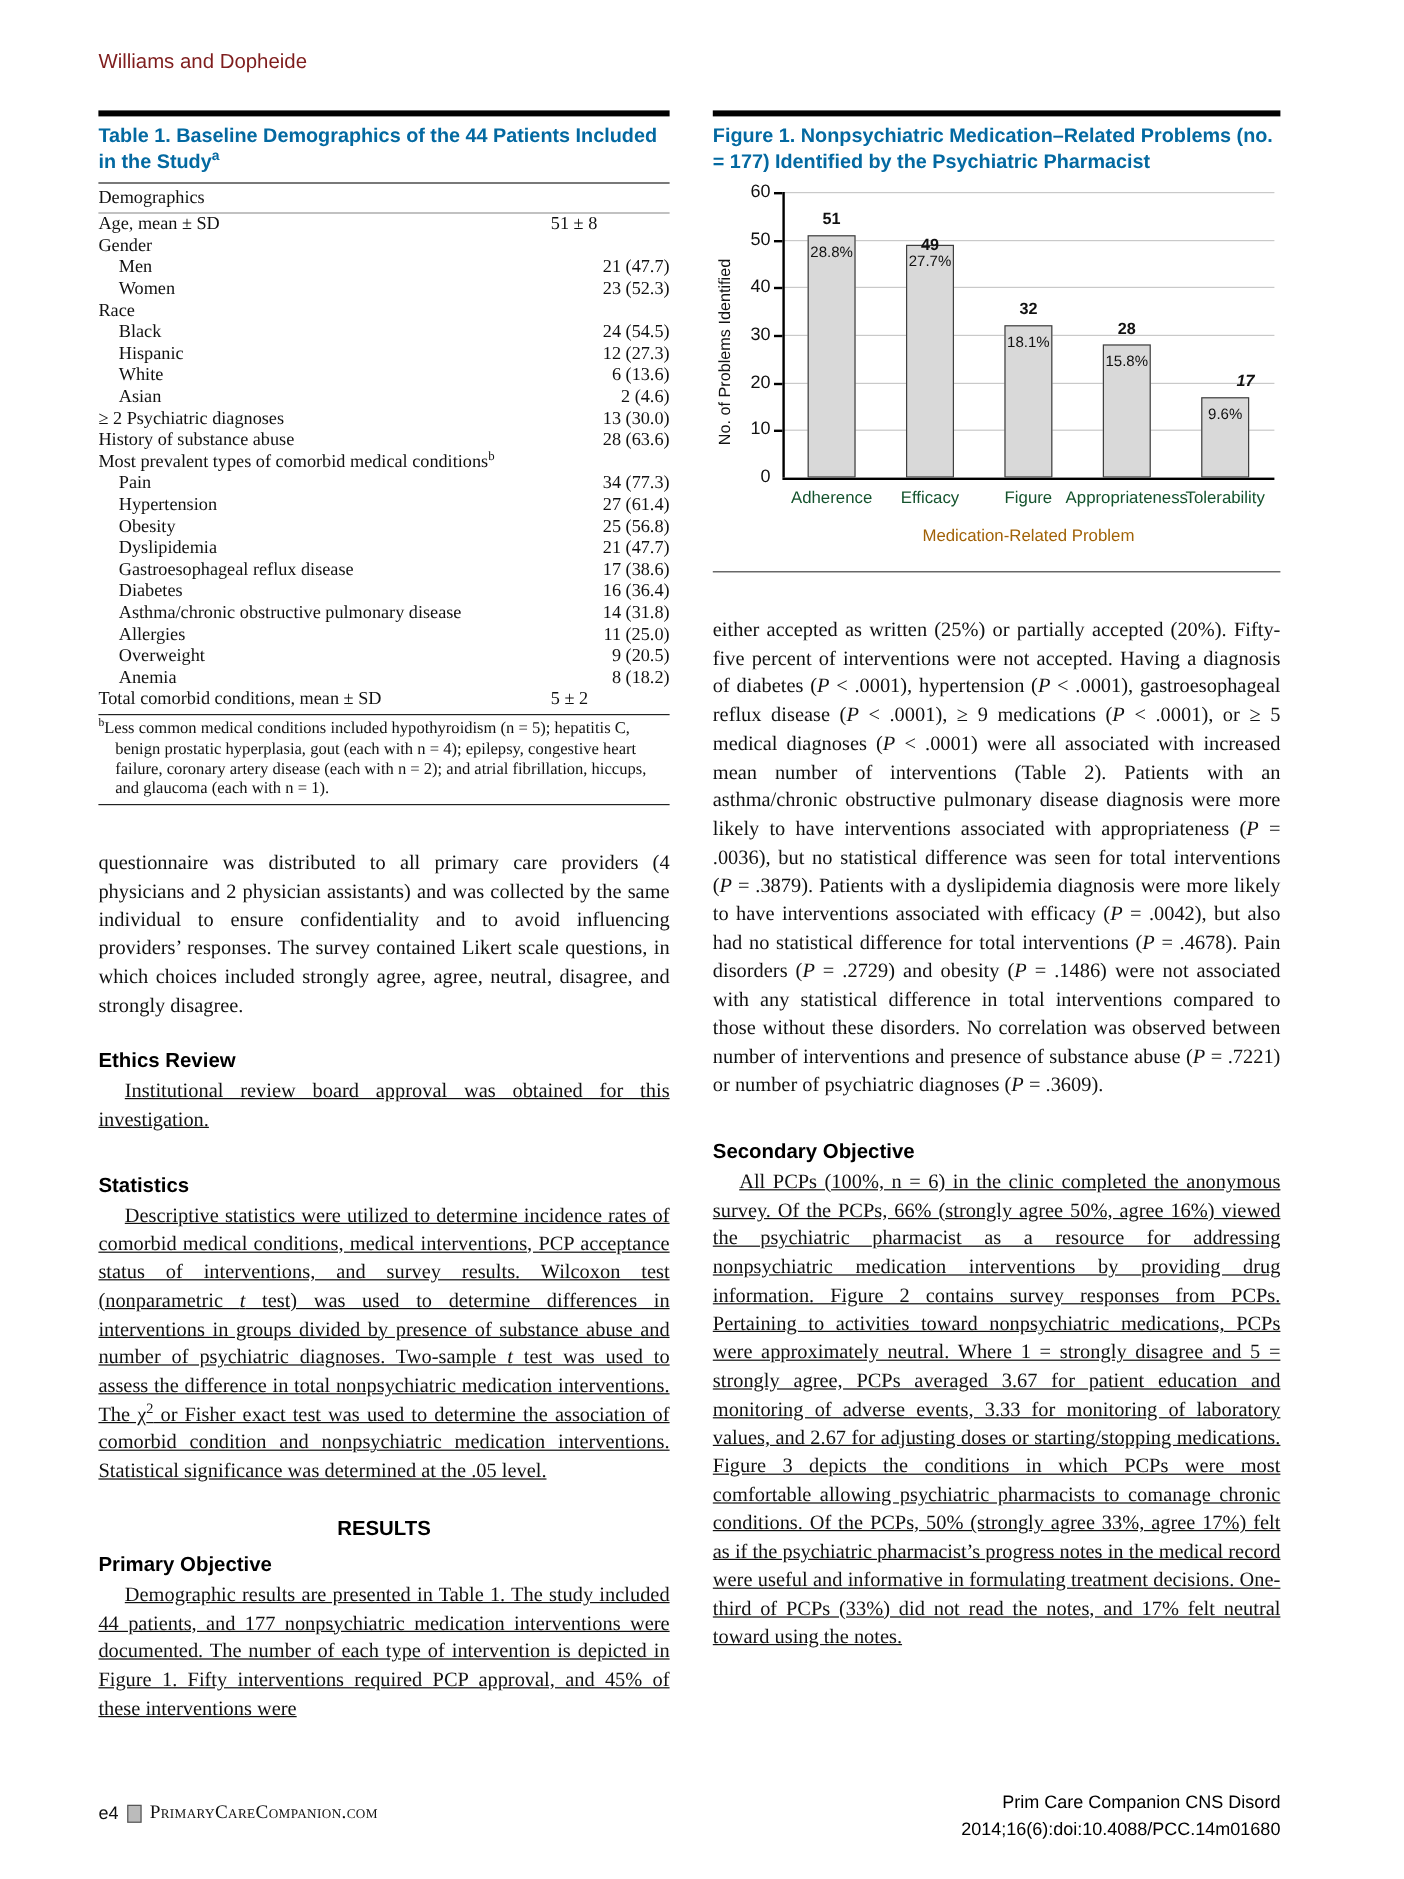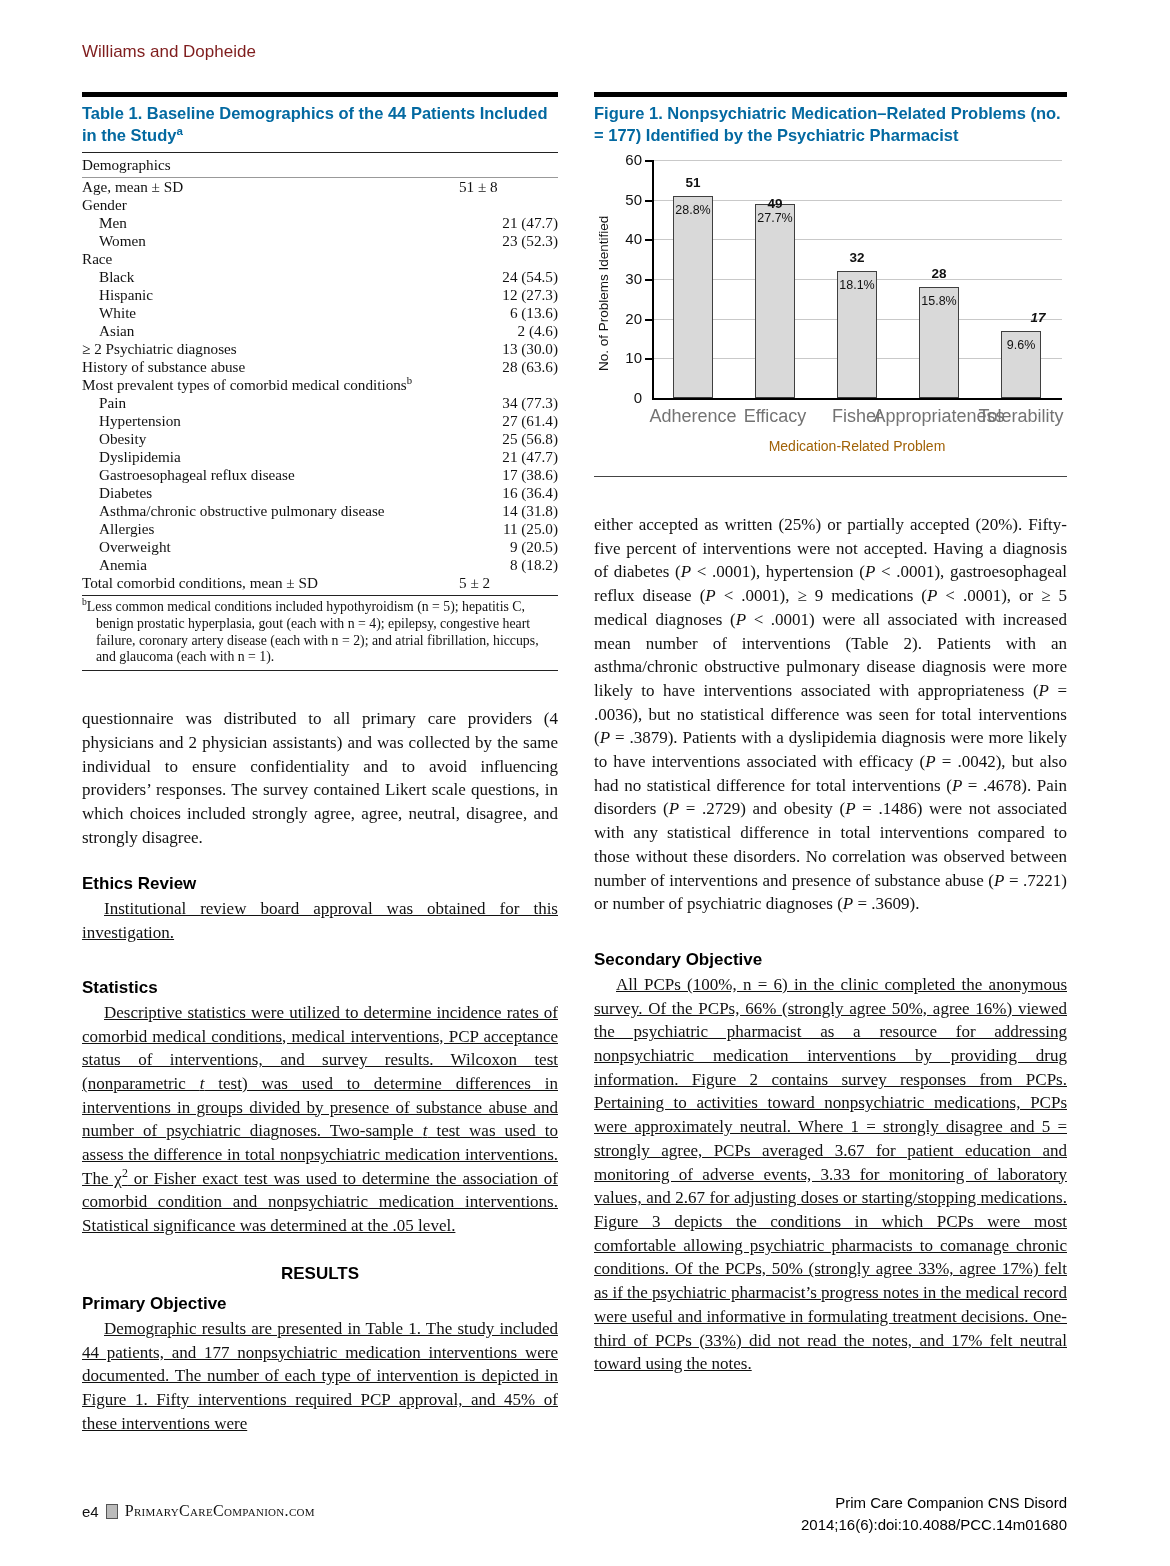--- a/index.html
+++ b/index.html
@@ -78,21 +78,21 @@
   .figure-bottom-rule{border-top:1px solid #444;margin-top:10px;}
   .grid-line{position:absolute;height:0;border-top:1px solid #c9c9c9;}
   .y-axis{position:absolute;width:0;border-left:2px solid #000;}
   .x-axis{position:absolute;height:0;border-top:2px solid #000;}
   .y-tick{position:absolute;width:7px;border-top:2px solid #000;}
   .y-tick-label{position:absolute;width:34px;text-align:right;
     font-size:15px;color:#111;}
   .bar{position:absolute;background:#d9d9d9;border:1.5px solid #3f3f3f;box-sizing:border-box;}
   .bar-value-label{position:absolute;text-align:center;font-size:13.5px;font-weight:bold;color:#111;}
   .bar-pct-label{position:absolute;text-align:center;font-size:12.5px;color:#111;}
-  .x-tick-label{position:absolute;text-align:center;font-size:18px;color:#737373;white-space:nowrap;}
+  .x-tick-label{position:absolute;text-align:center;font-size:14px;color:#14532d;white-space:nowrap;}
   .x-axis-title{position:absolute;text-align:center;font-size:14px;color:#a16207;}
   .y-axis-title{position:absolute;font-size:13.5px;color:#111;
     transform:rotate(-90deg);transform-origin:left top;white-space:nowrap;}
 
   
   .footer-left{
     position:absolute;left:82px;top:1502px;
     display:flex;align-items:center;gap:7px;
     font-size:15px;
   }
@@ -275,21 +275,21 @@
             <div class="bar-value-label" style="left: 69px; top: 20.7px; width: 60px;">51</div>
             <div class="bar-pct-label" style="left: 69px; top: 48.7px; width: 60px;">28.8%</div>
             <div class="x-tick-label" style="left: 29px; top: 252px; width: 140px;">Adherence</div>
             <div class="bar" style="left: 161px; top: 49.6333px; width: 40px; height: 194.367px; background: rgb(217, 217, 217); border-color: rgb(63, 63, 63);"></div>
             <div class="bar-value-label" style="left: 151px; top: 42px; width: 60px;">49</div>
             <div class="bar-pct-label" style="left: 151px; top: 56.6333px; width: 60px;">27.7%</div>
             <div class="x-tick-label" style="left: 111px; top: 252px; width: 140px;">Efficacy</div>
             <div class="bar" style="left: 243px; top: 117.067px; width: 40px; height: 126.933px; background: rgb(217, 217, 217); border-color: rgb(63, 63, 63);"></div>
             <div class="bar-value-label" style="left: 233px; top: 96.0667px; width: 60px;">32</div>
             <div class="bar-pct-label" style="left: 233px; top: 124.067px; width: 60px;">18.1%</div>
-            <div class="x-tick-label" style="left: 193px; top: 252px; width: 140px;">Fisher</div>
+            <div class="x-tick-label" style="left: 193px; top: 252px; width: 140px;">Figure</div>
             <div class="bar" style="left: 325px; top: 132.933px; width: 40px; height: 111.067px; background: rgb(217, 217, 217); border-color: rgb(63, 63, 63);"></div>
             <div class="bar-value-label" style="left: 315px; top: 111.933px; width: 60px;">28</div>
             <div class="bar-pct-label" style="left: 315px; top: 139.933px; width: 60px;">15.8%</div>
             <div class="x-tick-label" style="left: 275px; top: 252px; width: 140px;">Appropriateness</div>
             <div class="bar" style="left: 407px; top: 176.567px; width: 40px; height: 67.4333px; background: rgb(217, 217, 217); border-color: rgb(63, 63, 63);"></div>
             <div class="bar-value-label" style="left: 414px; top: 155.567px; width: 60px; font-style: italic;">17</div>
             <div class="bar-pct-label" style="left: 397px; top: 183.567px; width: 60px;">9.6%</div>
             <div class="x-tick-label" style="left: 357px; top: 252px; width: 140px;">Tolerability</div>
             <div class="x-axis-title" style="left: 58px; top: 284px; width: 410px;">Medication-Related Problem</div>
             <div class="y-axis-title" style="left: 2px; top: 217px;">No. of Problems Identified</div>

